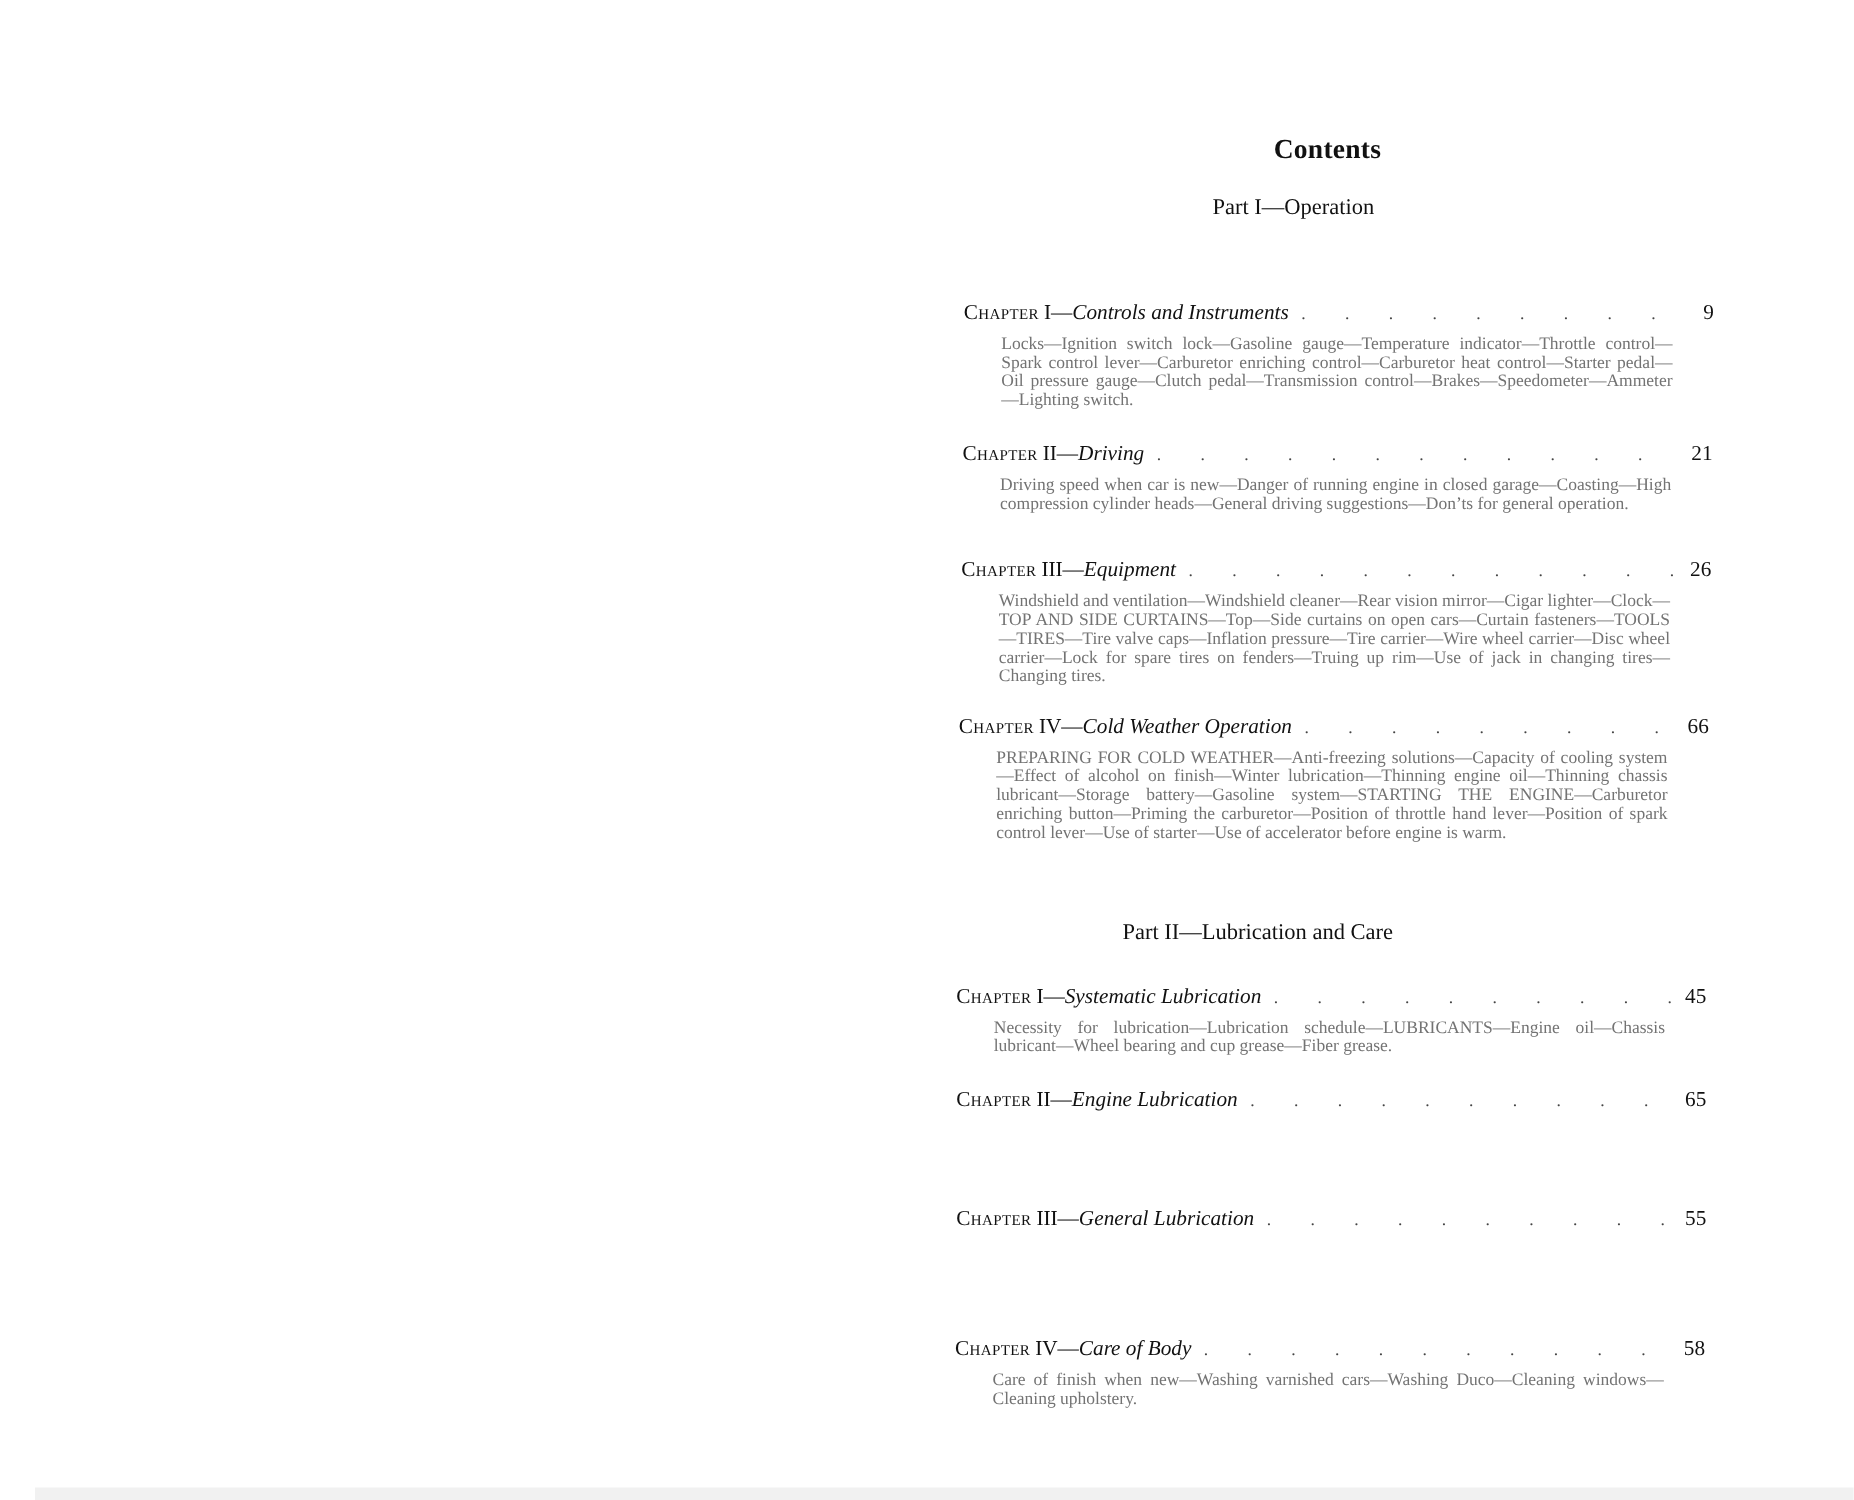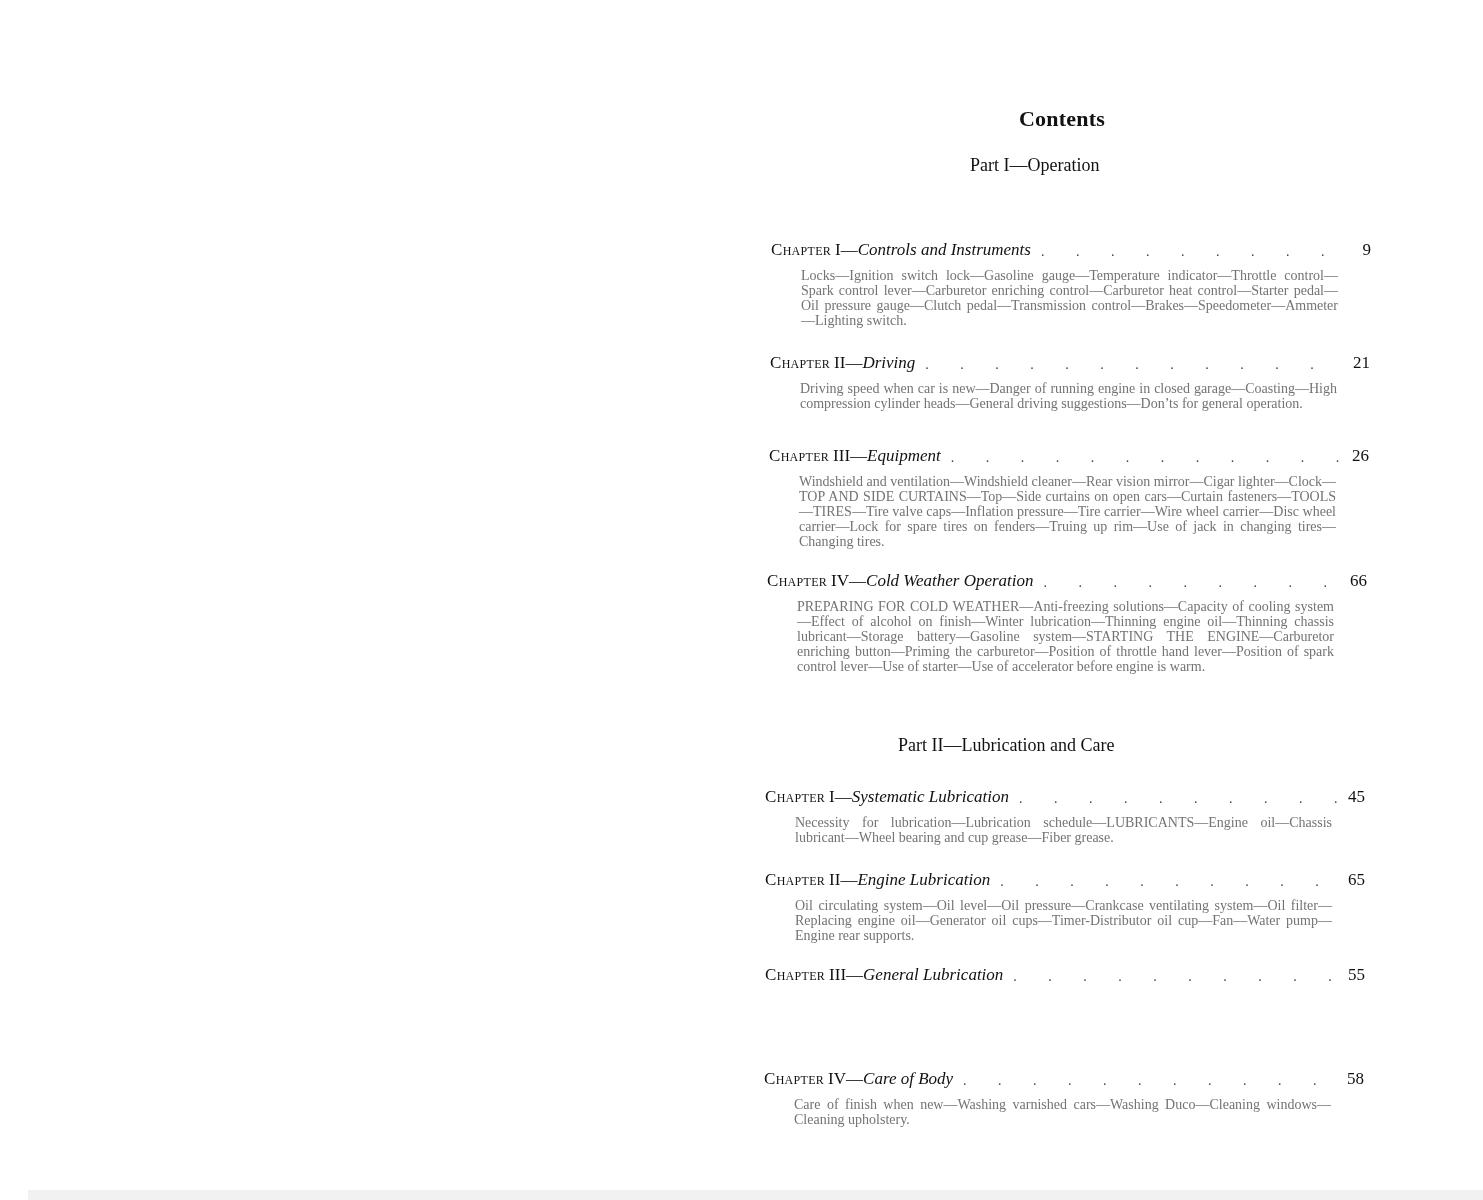--- a/index.html
+++ b/index.html
@@ -169,21 +169,20 @@
 
     <div class="chapter" style="left:765px; top:832px;">
       <div class="chapter-head">
         <span class="chap-word">Chapter</span>
         <span class="chap-num">II</span>
         <span class="chap-dash">—</span>
         <span class="chap-title">Engine Lubrication</span>
         <span class="leader">. . . . . . . . . . . . . . . . . . . . . . . . . . . . . . . . . . . .</span>
         <span class="page-num">65</span>
       </div>
-      <div class="chapter-desc">Oil circulating system—Oil level—Oil pressure—Crankcase ventilating system—Oil filter—Replacing engine oil—Generator oil cups—Timer-Distributor oil cup—Fan—Water pump—Engine rear supports.</div>
     </div>
 
     <div class="chapter" style="left:765px; top:927px;">
       <div class="chapter-head">
         <span class="chap-word">Chapter</span>
         <span class="chap-num">III</span>
         <span class="chap-dash">—</span>
         <span class="chap-title">General Lubrication</span>
         <span class="leader">. . . . . . . . . . . . . . . . . . . . . . . . . . . . . . . . . . . .</span>
         <span class="page-num">55</span>

